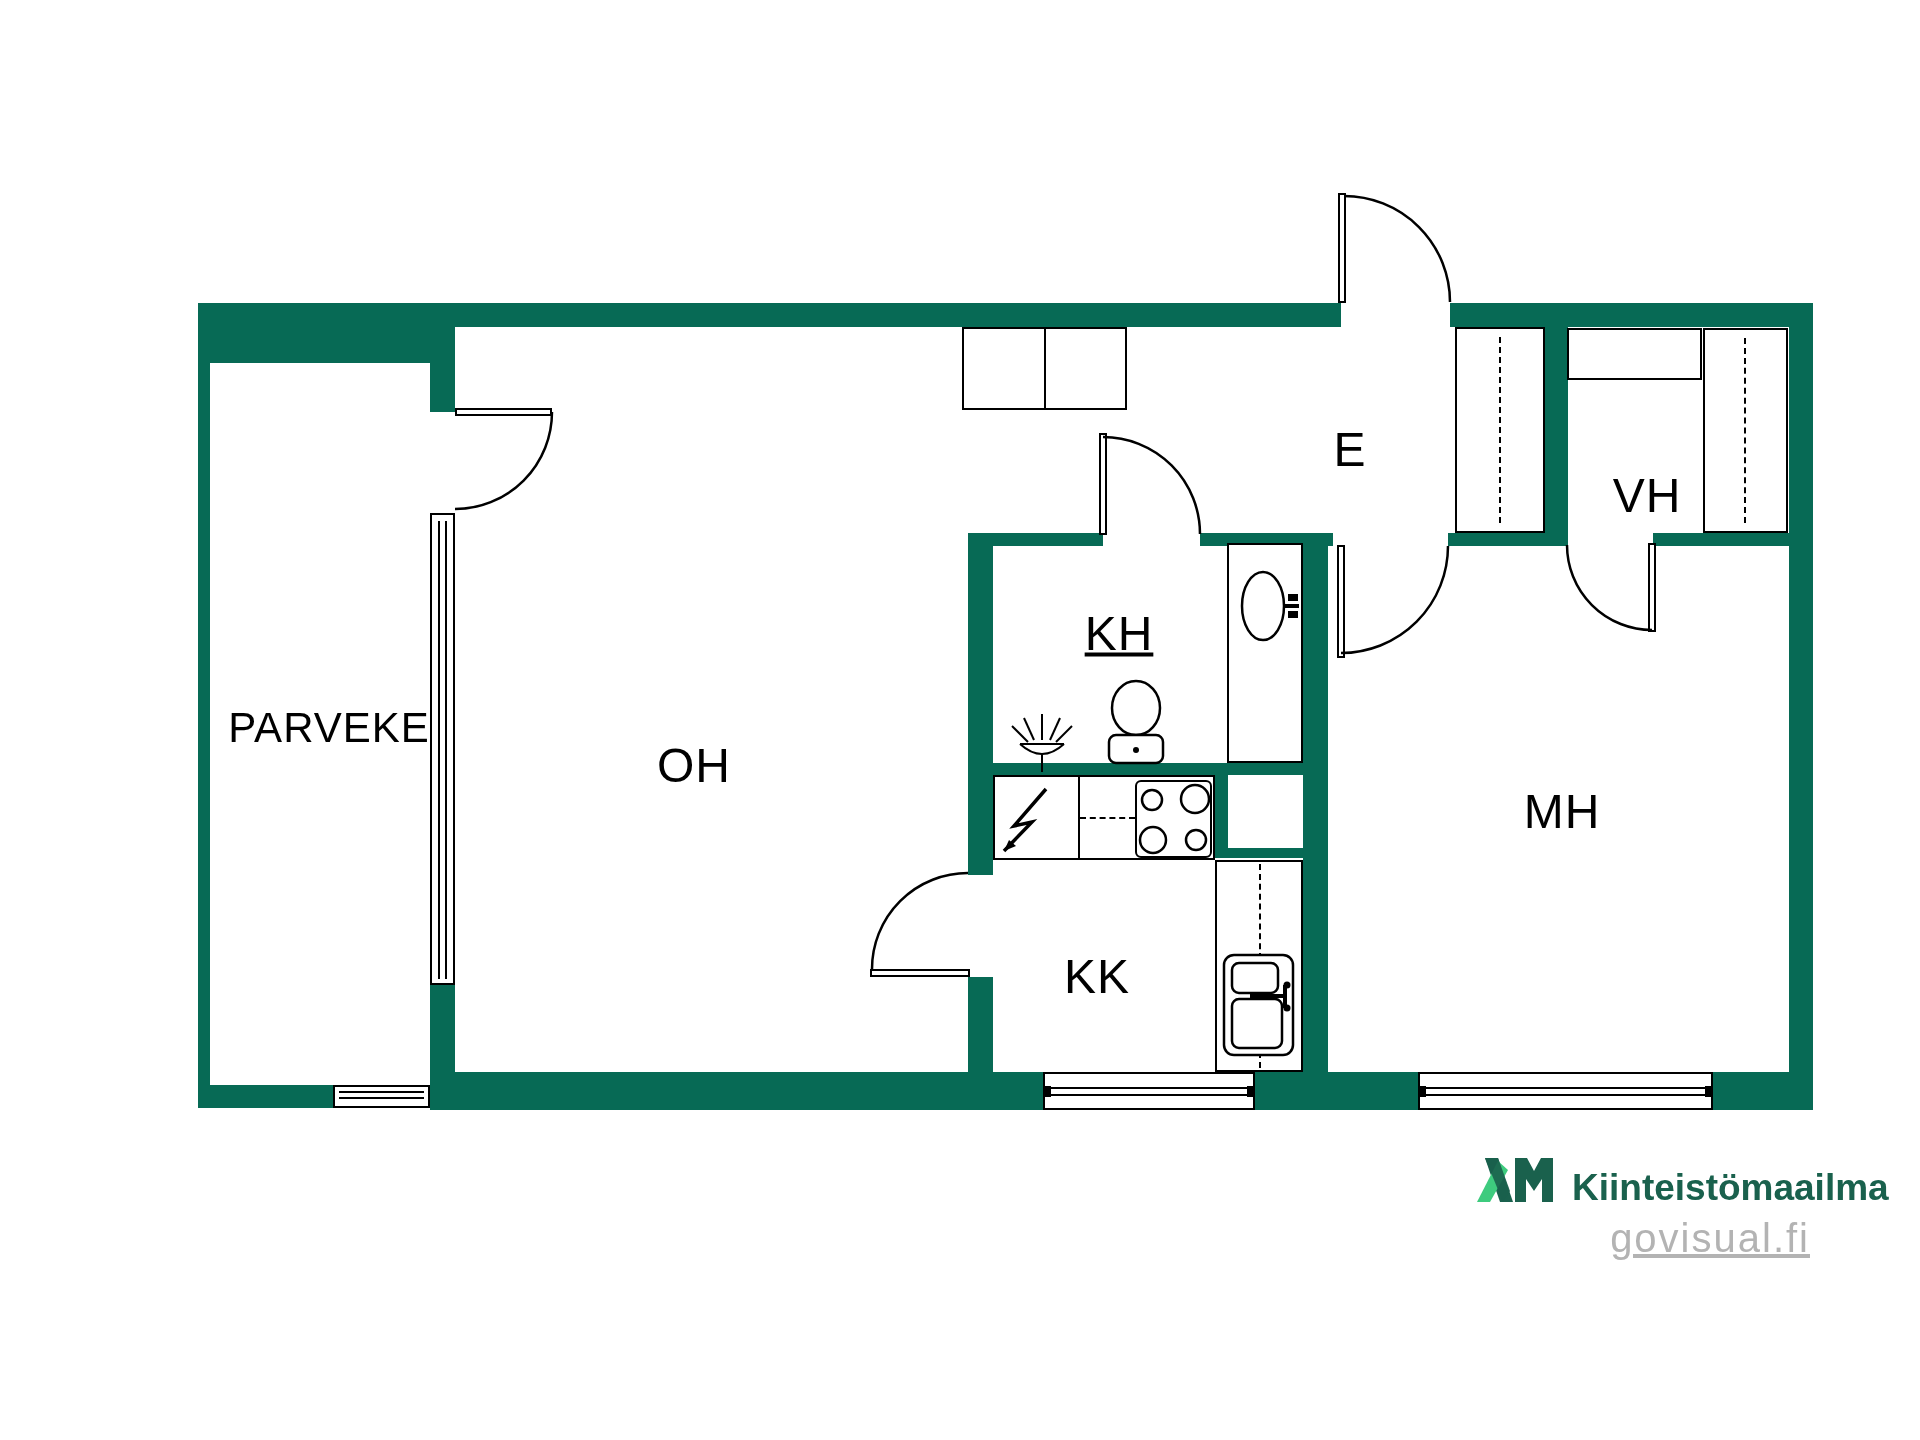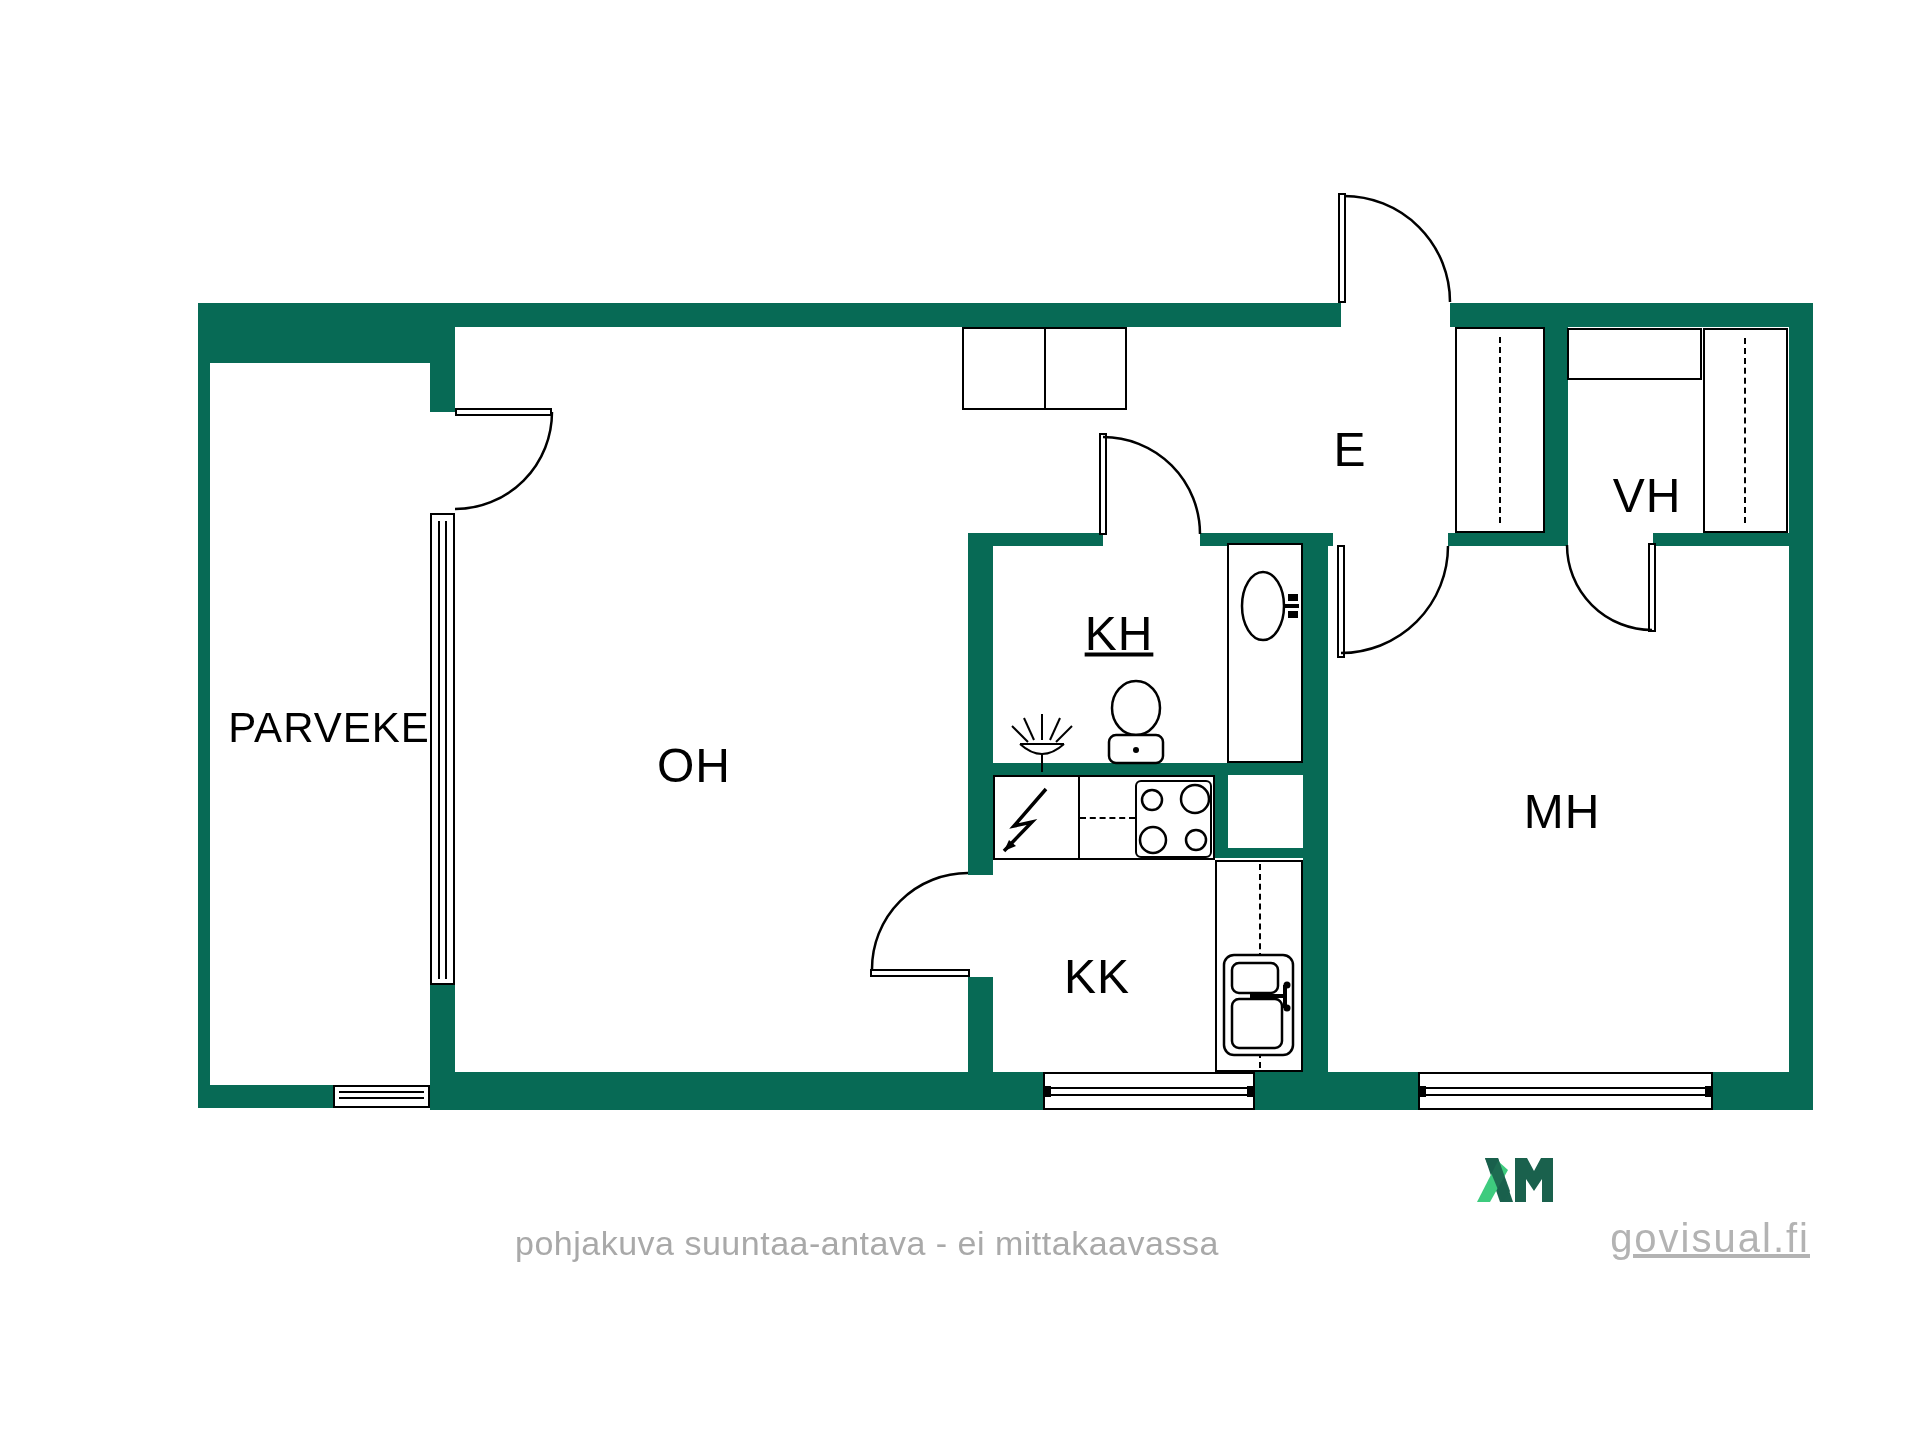--- a/index.html
+++ b/index.html
@@ -147,23 +147,23 @@
   </svg>
 
   <div class="room-label small" style="left:313px;top:728px;">PARVEKE</div>
   <div class="room-label" style="left:694px;top:765px;">OH</div>
   <div class="room-label" style="left:1119px;top:633px;text-decoration:underline;">KH</div>
   <div class="room-label" style="left:1097px;top:976px;">KK</div>
   <div class="room-label" style="left:1350px;top:449px;">E</div>
   <div class="room-label" style="left:1647px;top:495px;">VH</div>
   <div class="room-label" style="left:1562px;top:811px;">MH</div>
 
-  <div class="disclaimer">pohjakuva suuntaa-antava - ei mittakaavassa</div>
 
   <svg class="logo-mark" width="88" height="46" viewBox="0 0 88 46">
     <polygon points="8,1 21,1 36,45 23,45" fill="#1a614d"></polygon>
     <polygon points="0,45 13,45 31,13 21,4" fill="#3ecb7e"></polygon>
     <polygon points="8,1 21,1 33,34 26,45" fill="#1a614d" opacity="0.9"></polygon>
     <polygon points="38,45 38,1 50,1 57,14 64,1 76,1 76,45 65,45 65,22 57,34 49,22 49,45" fill="#1a614d"></polygon>
   </svg>
+  <div class="brand brand-company">Kiinteistömaailma</div>
   <div class="brand brand-site">govisual.fi</div>
 
 </div>
 
 </body></html>

